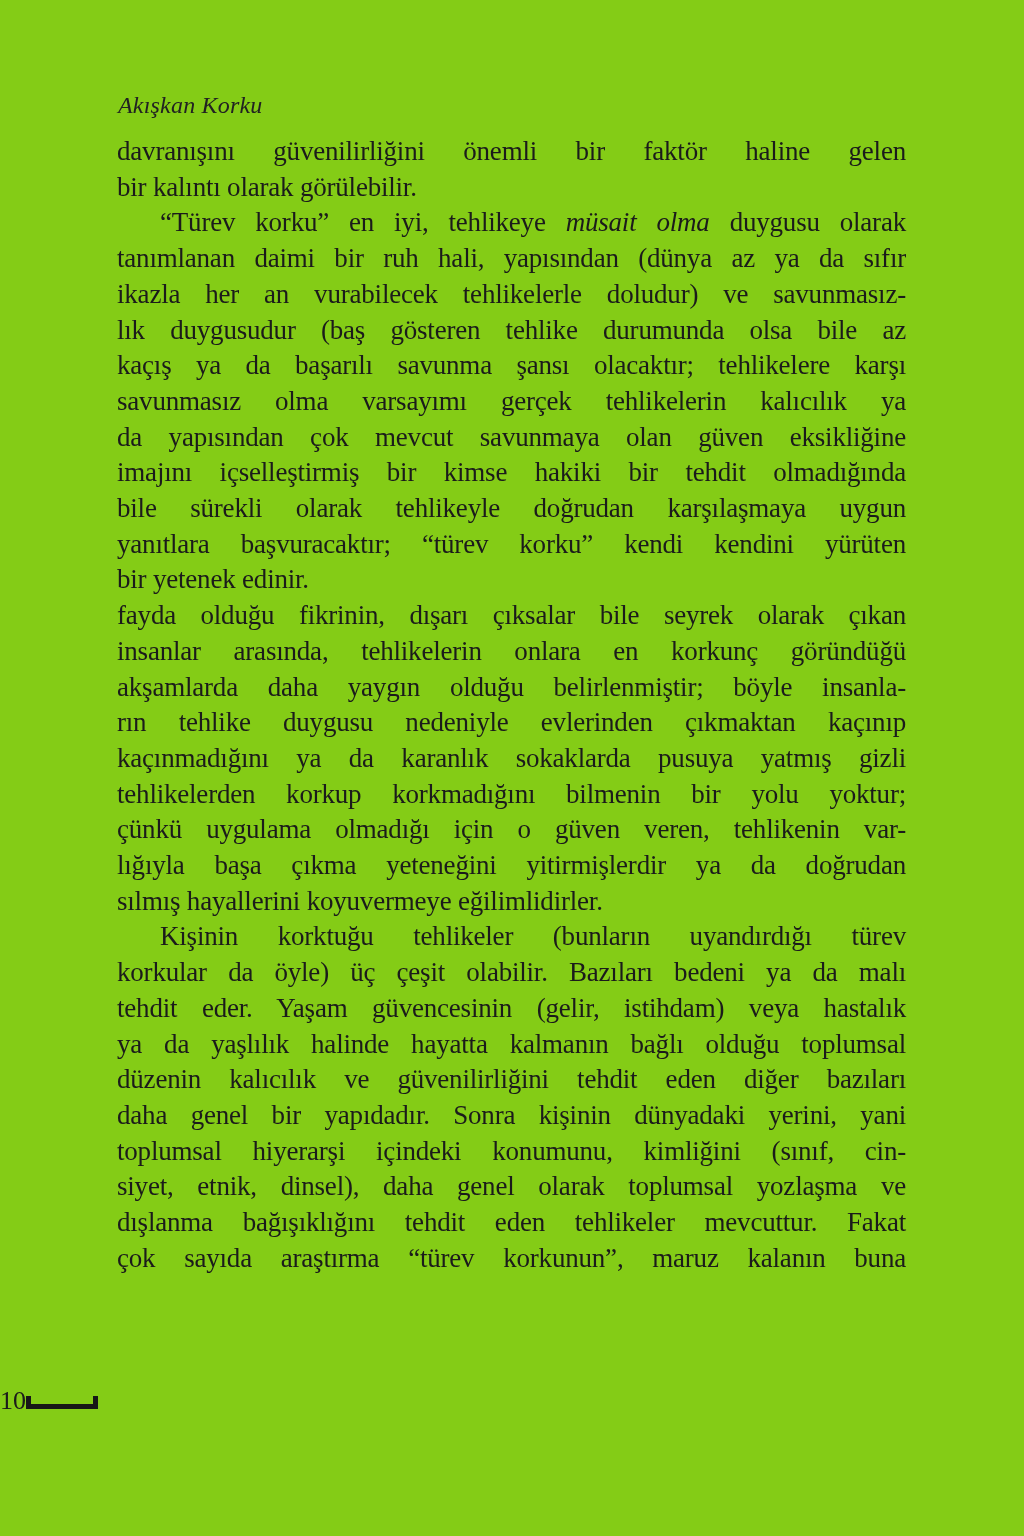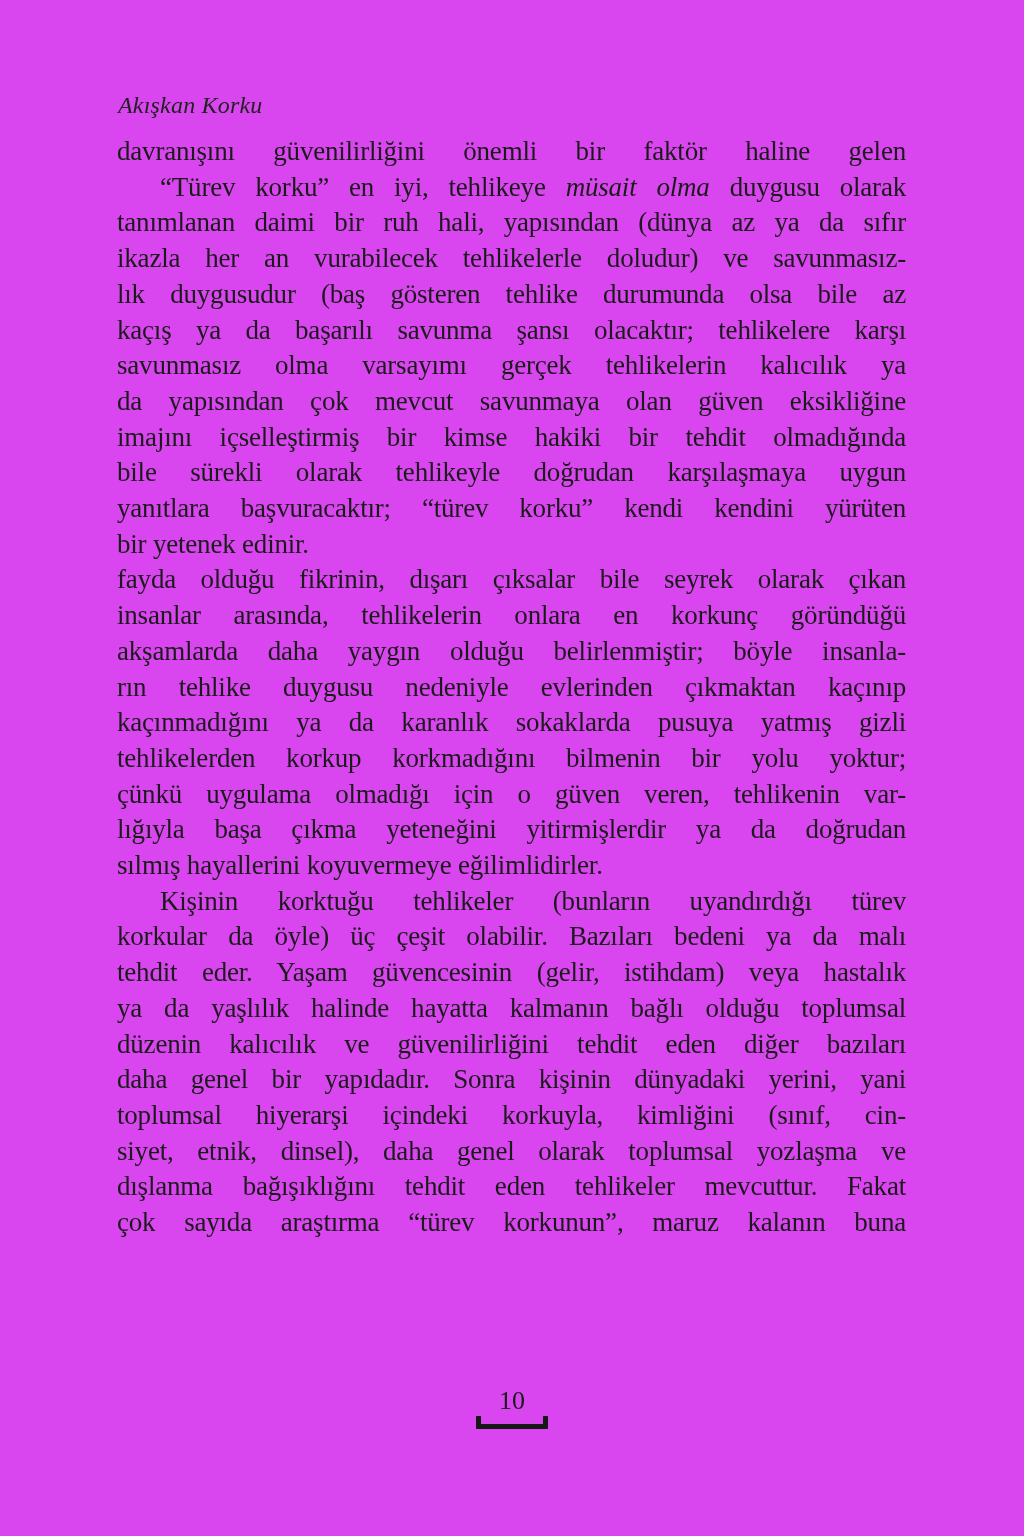--- a/index.html
+++ b/index.html
@@ -1,21 +1,21 @@
 <!DOCTYPE html>
 <html><head>
 <meta charset="utf-8">
 <style>
   html, body { margin: 0; padding: 0; background: #e8e8e6; }
   .page {
     position: relative;
     width: 1024px;
     height: 1536px;
     margin: 0 auto;
-    background: #d946ef;
+    background: #84cc16;
     color: #1b1b1b;
     font-family: "Liberation Serif", "DejaVu Serif", serif;
     overflow: hidden;
   }
   .running-head {
     position: absolute;
     left: 118px;
     top: 92px;
     font-style: italic;
     font-size: 24px;
@@ -39,21 +39,21 @@
   }
   .line.last { text-align-last: left; }
   .line.first { text-indent: 43px; }
   .em { font-style: italic; }
   .footer {
     position: absolute;
     left: 0;
     right: 0;
     top: 1388px;
     display: flex;
-    flex-direction: column;
+    flex-direction: row;
     align-items: center;
   }
   .pagenum {
     font-size: 26px;
     line-height: 1;
     margin-bottom: 2px;
     color: #1b1b1b;
   }
   .pagenum-rule {
     position: relative;
@@ -80,20 +80,21 @@
 </style>
 </head>
 <body>
 
 <div class="page">
   <div class="running-head">Akışkan Korku</div>
 
   <div class="text-block">
       <div class="para">
         <div class="line"><span>davranışını güvenilirliğini önemli bir faktör haline gelen</span></div>
+        <div class="line last"><span>bir kalıntı olarak görülebilir.</span></div>
       </div>
       <div class="para">
         <div class="line first"><span>“Türev korku” en iyi, tehlikeye </span><span class="em">müsait olma</span><span> duygusu olarak</span></div>
         <div class="line"><span>tanımlanan daimi bir ruh hali, yapısından (dünya az ya da sıfır</span></div>
         <div class="line"><span>ikazla her an vurabilecek tehlikelerle doludur) ve savunmasız-</span></div>
         <div class="line"><span>lık duygusudur (baş gösteren tehlike durumunda olsa bile az</span></div>
         <div class="line"><span>kaçış ya da başarılı savunma şansı olacaktır; tehlikelere karşı</span></div>
         <div class="line"><span>savunmasız olma varsayımı gerçek tehlikelerin kalıcılık ya</span></div>
         <div class="line"><span>da yapısından çok mevcut savunmaya olan güven eksikliğine</span></div>
         <div class="line"><span>imajını içselleştirmiş bir kimse hakiki bir tehdit olmadığında</span></div>
@@ -112,21 +113,21 @@
         <div class="line"><span>lığıyla başa çıkma yeteneğini yitirmişlerdir ya da doğrudan</span></div>
         <div class="line last"><span>sılmış hayallerini koyuvermeye eğilimlidirler.</span></div>
       </div>
       <div class="para">
         <div class="line first"><span>Kişinin korktuğu tehlikeler (bunların uyandırdığı türev</span></div>
         <div class="line"><span>korkular da öyle) üç çeşit olabilir. Bazıları bedeni ya da malı</span></div>
         <div class="line"><span>tehdit eder. Yaşam güvencesinin (gelir, istihdam) veya hastalık</span></div>
         <div class="line"><span>ya da yaşlılık halinde hayatta kalmanın bağlı olduğu toplumsal</span></div>
         <div class="line"><span>düzenin kalıcılık ve güvenilirliğini tehdit eden diğer bazıları</span></div>
         <div class="line"><span>daha genel bir yapıdadır. Sonra kişinin dünyadaki yerini, yani</span></div>
-        <div class="line"><span>toplumsal hiyerarşi içindeki korkuyla, kimliğini (sınıf, cin-</span></div>
+        <div class="line"><span>toplumsal hiyerarşi içindeki konumunu, kimliğini (sınıf, cin-</span></div>
         <div class="line"><span>siyet, etnik, dinsel), daha genel olarak toplumsal yozlaşma ve</span></div>
         <div class="line"><span>dışlanma bağışıklığını tehdit eden tehlikeler mevcuttur. Fakat</span></div>
         <div class="line"><span>çok sayıda araştırma “türev korkunun”, maruz kalanın buna</span></div>
       </div>
     </div>
 
   <div class="footer">
     <span class="pagenum">10</span>
     <div class="pagenum-rule">
       <div class="bar"></div>

